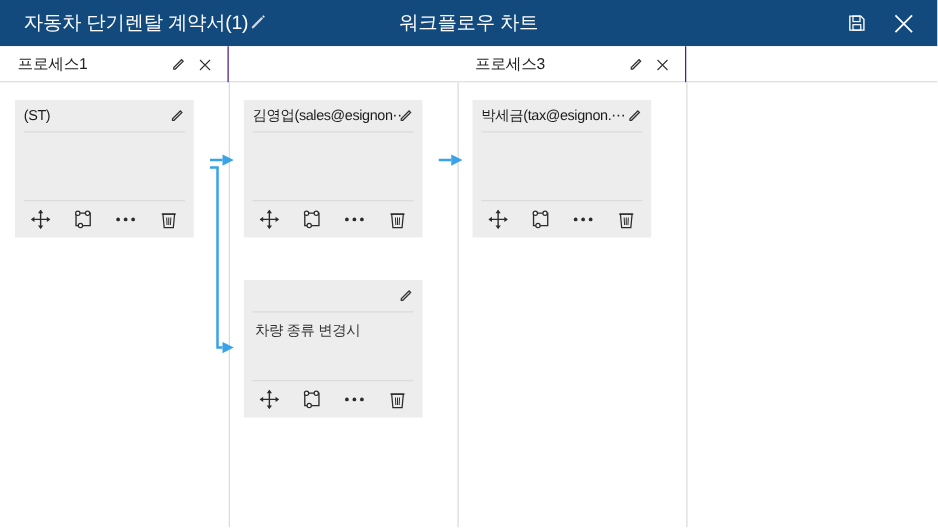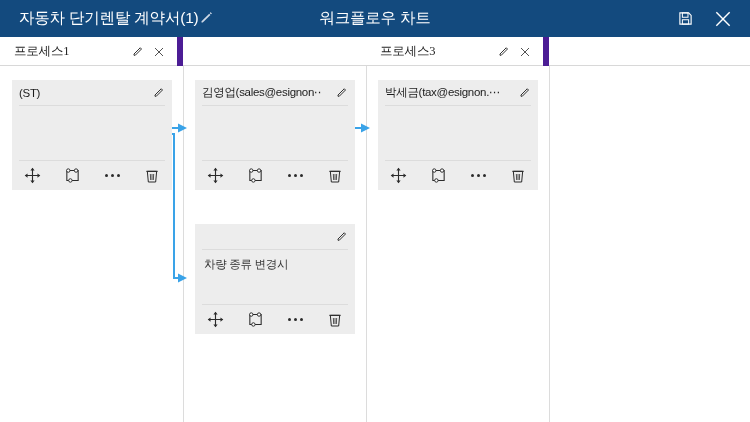--- a/index.html
+++ b/index.html
@@ -70,22 +70,21 @@
     width: 750px; height: 29px;
     background: #ffffff;
     border-bottom: 1px solid #d8d8d8;
   }
   .colheader {
     position: absolute;
     top: 0;
     height: 29px;
     display: flex;
     align-items: center;
-    border-right: 6px solid #4c1d95;
-    font-family: Liberation Serif, serif;
+    border-right: 1px solid #4c1d95;
   }
   .colheader .ch-label {
     position: absolute;
     left: 14px;
     font-size: 12.5px;
     color: #222222;
     letter-spacing: -0.2px;
     white-space: nowrap;
   }
   .ch-actions {
@@ -109,21 +108,21 @@
     top: 0;
     width: 1px;
     height: 356px;
     background: #dcdcdc;
   }
 
   
   .card {
     position: absolute;
     background: #ededed;
-    width: 160px;
+    width: 143px;
     height: 110px;
   }
   .card-head {
     position: relative;
     height: 26px;
     display: flex;
     align-items: center;
     border-bottom: 1px solid #dcdcdc;
     margin: 0 7px;
   }

